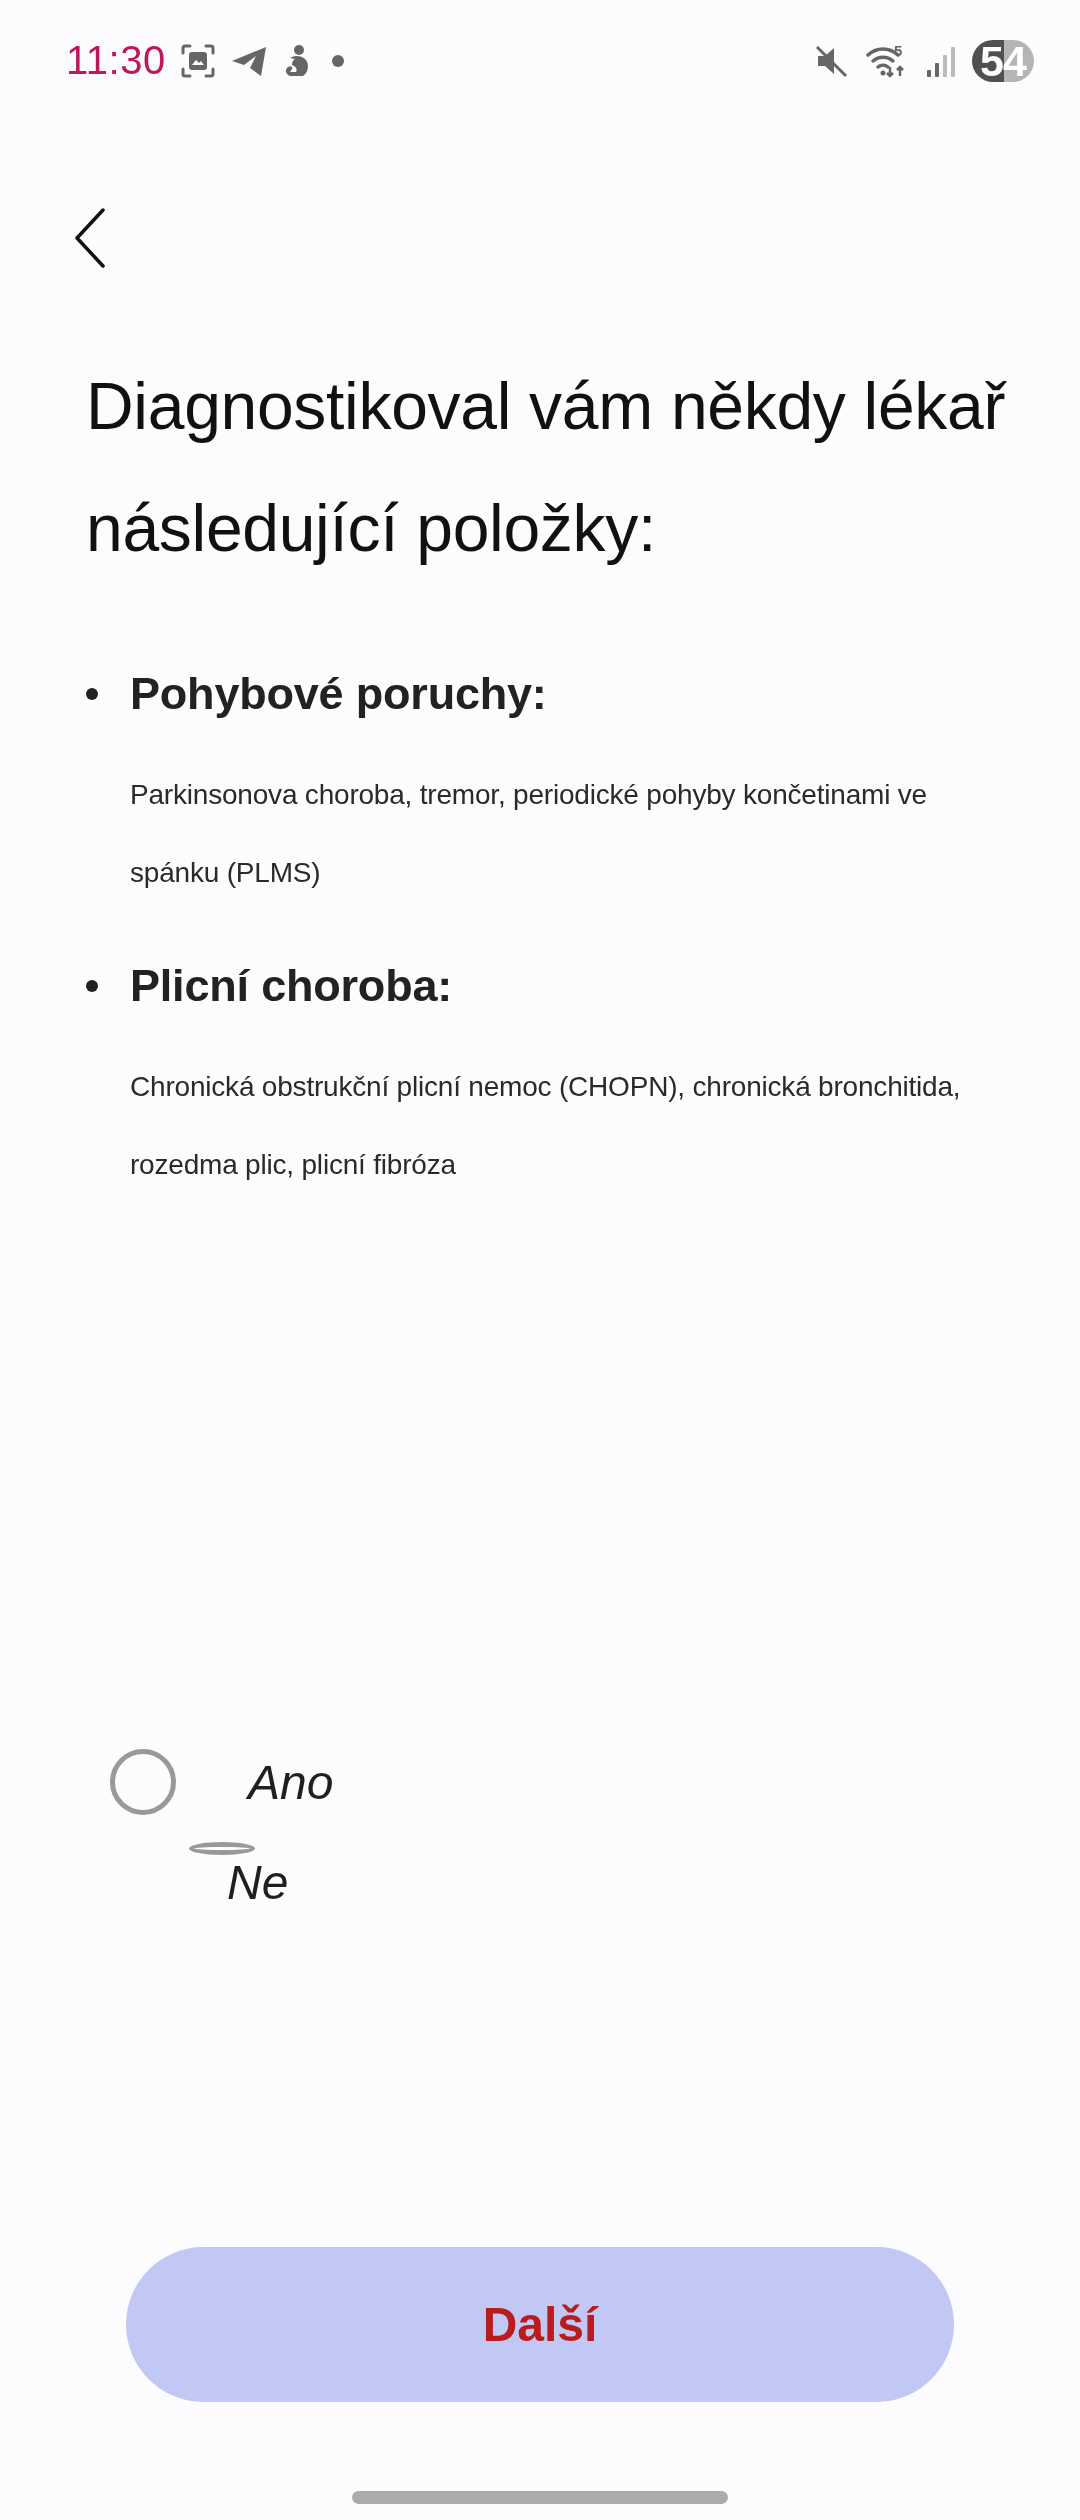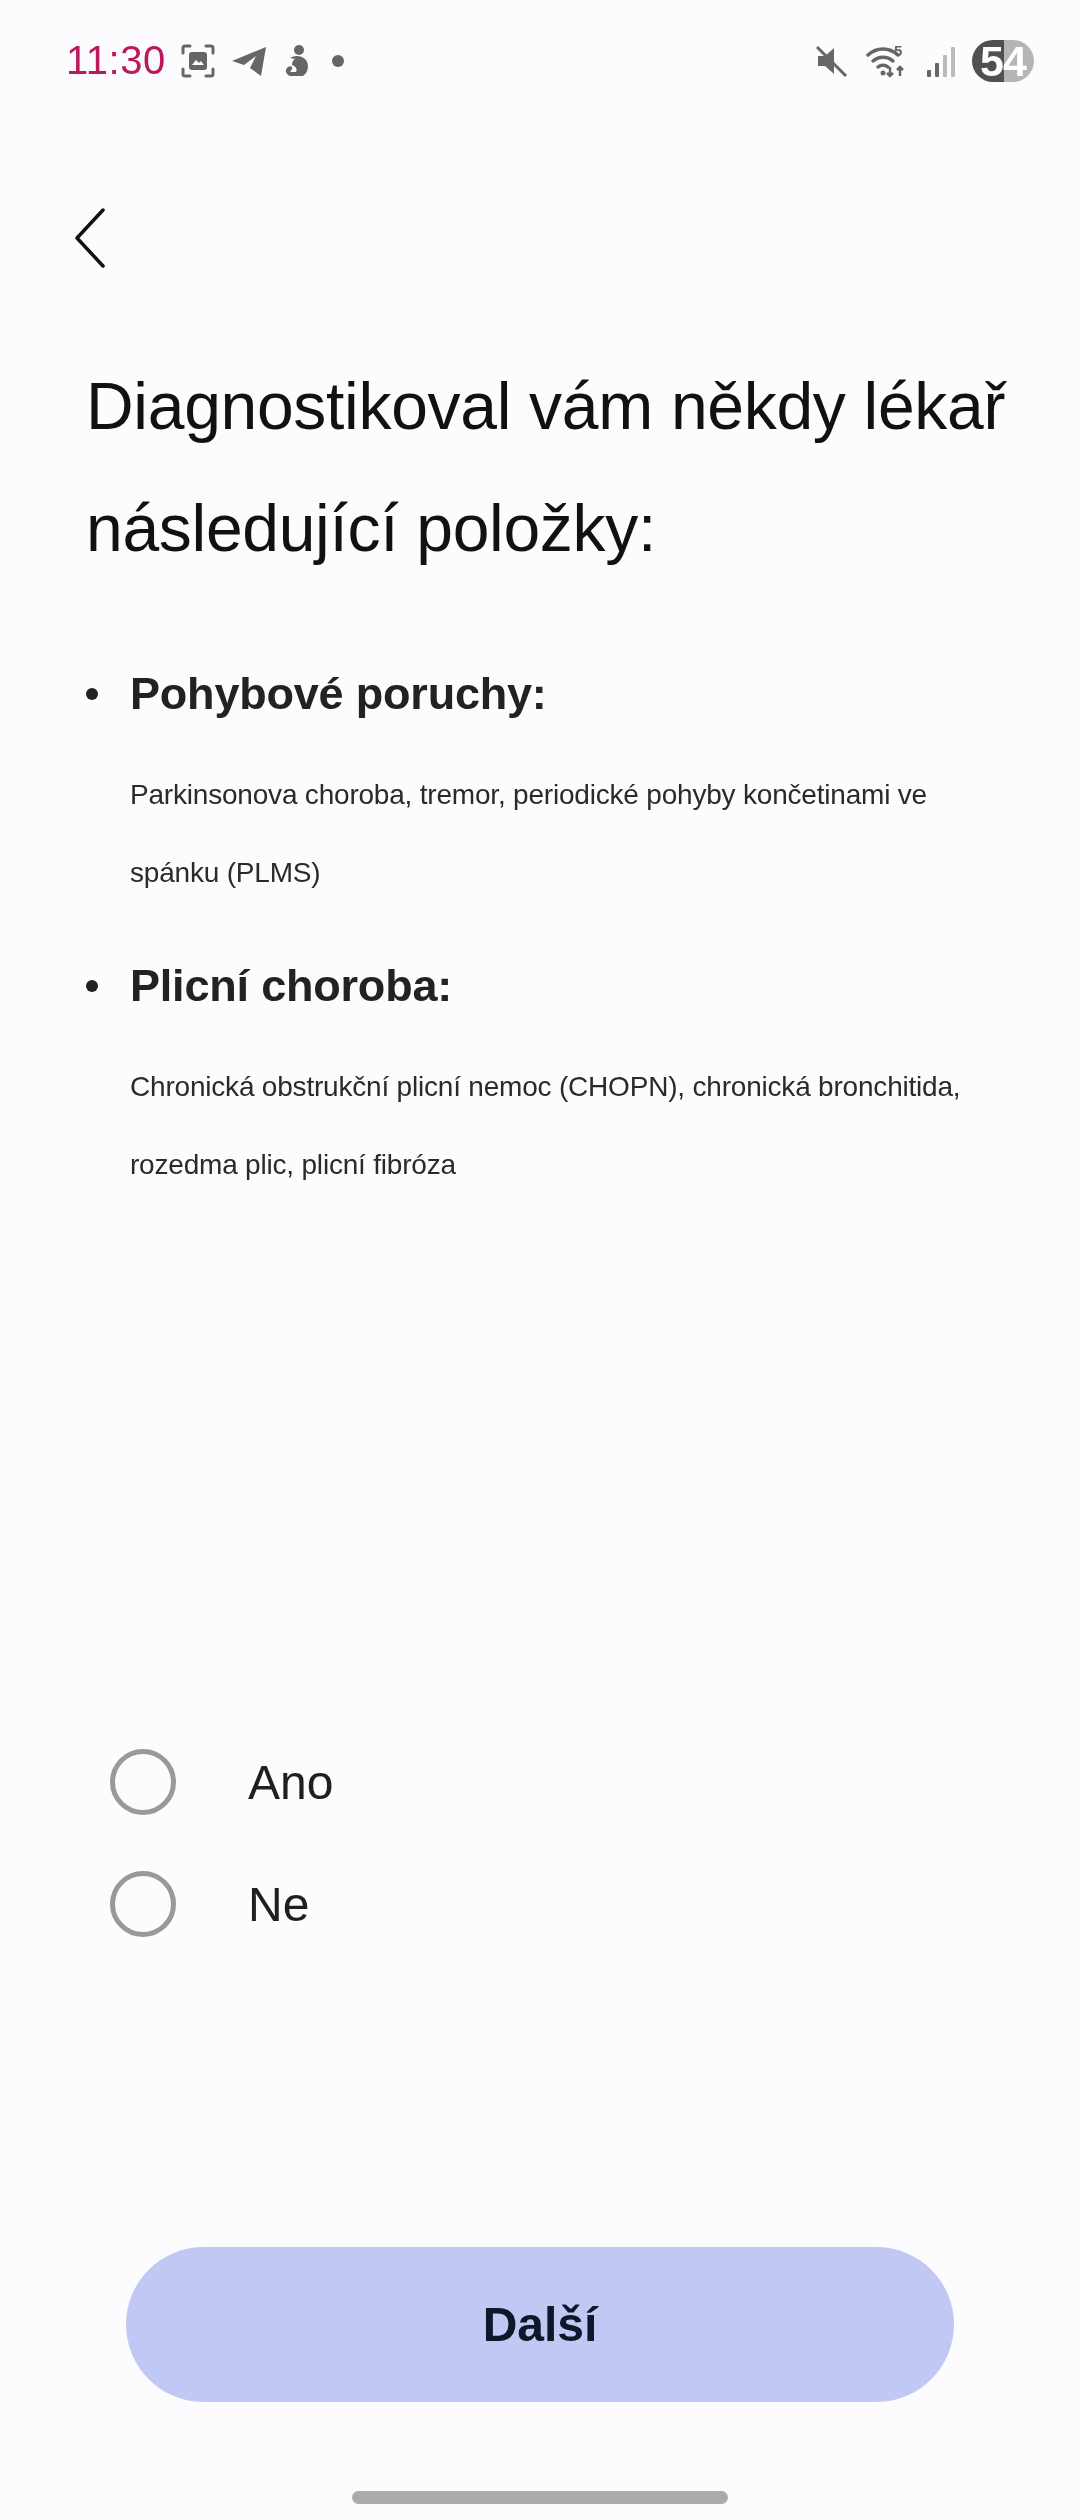--- a/index.html
+++ b/index.html
@@ -122,22 +122,23 @@
   .radio-group {
     position: absolute;
     left: 110px;
     top: 1748px;
   }
   .radio-option {
     display: flex;
     align-items: center;
     height: 68px;
     cursor: pointer;
-  }
-  .radio-option + .radio-option { margin-top: 54px; }
+    font-style: italic;
+  }
+  .radio-option + .radio-option { margin-top: 26px; flex-direction: column; }
   .radio-circle {
     width: 56px;
     height: 56px;
     border-radius: 50%;
     border: 5px solid #999;
     box-sizing: content-box;
     background: transparent;
   }
   .radio-label {
     margin-left: 72px;
@@ -145,21 +146,21 @@
     color: #1F1F1F;
   }
   .next-button {
     position: absolute;
     left: 126px;
     top: 2247px;
     width: 828px;
     height: 155px;
     border-radius: 78px;
     background: #C0C8F3;
-    color: #0f172a;
+    color: #b91c1c;
     border: none;
     font-family: "Liberation Sans", sans-serif;
     font-size: 48px;
     font-weight: 700;
     display: flex;
     align-items: center;
     justify-content: center;
     cursor: default;
   }
   .home-indicator {

